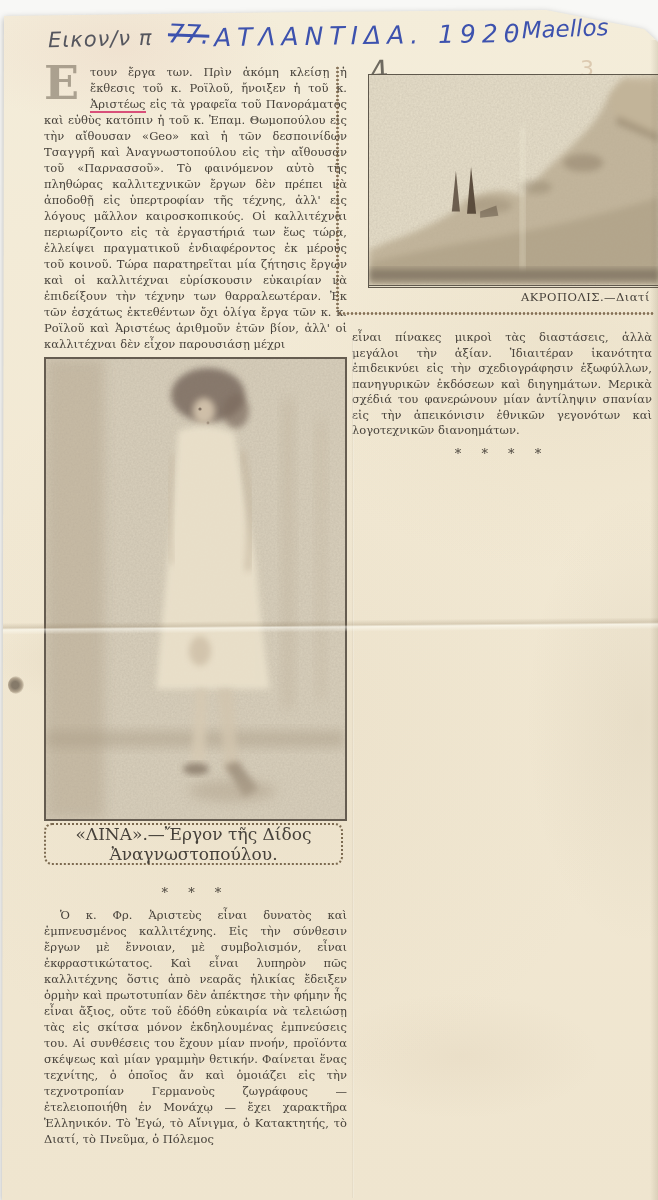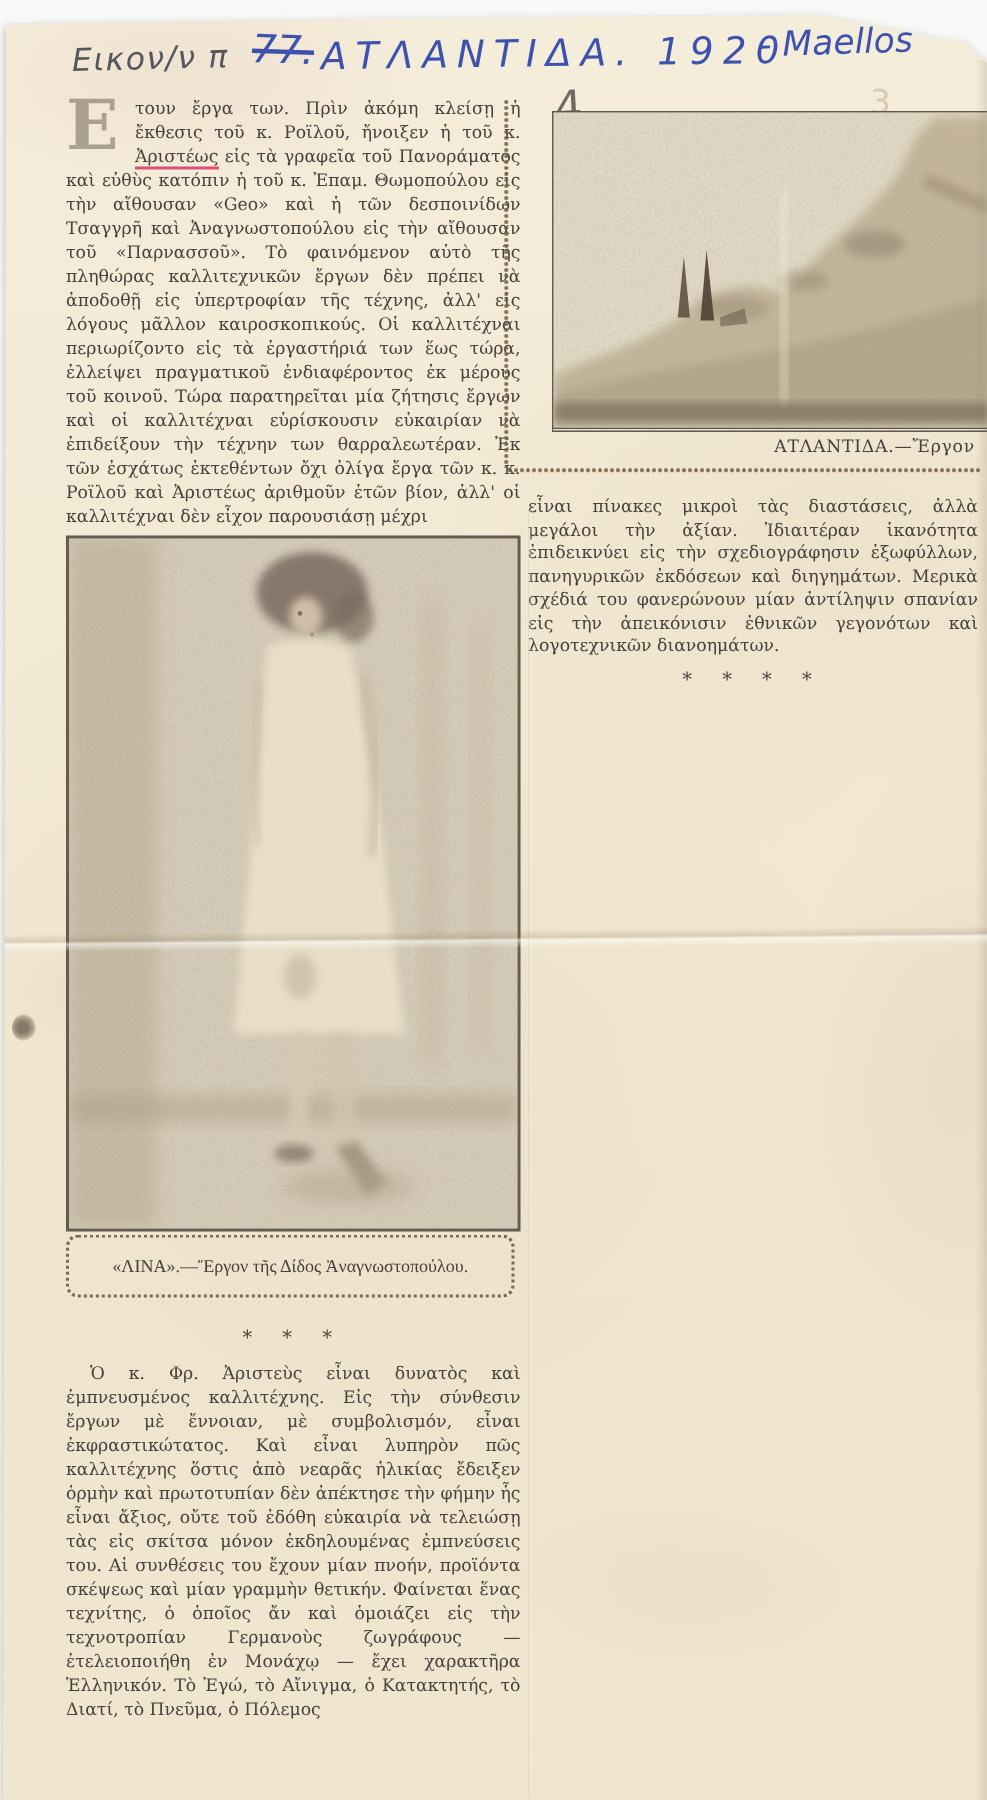--- a/index.html
+++ b/index.html
@@ -56,21 +56,21 @@
 
   
   .orn-h{position:absolute;height:5px;background-image:radial-gradient(circle at 2px 2.5px, rgba(116,94,66,.85) 1px, transparent 1.7px);background-size:4px 5px;background-repeat:repeat-x;}
   .orn-v{position:absolute;width:5px;background-image:radial-gradient(circle at 2.5px 2px, rgba(116,94,66,.85) 1px, transparent 1.7px);background-size:5px 4px;background-repeat:repeat-y;}
   .divider-v{left:335px;top:66px;height:246px;}
   .divider-h{left:338px;top:311px;width:316px;}
   .caption-box{
     position:absolute;left:44px;top:823px;width:295px;height:38px;
     border:2.5px dotted #7c6a50;border-radius:8px;
     display:flex;align-items:center;justify-content:center;
-    font-size:12px;color:#46413a;text-align:center;font-family:Liberation Serif, serif;
+    font-size:17px;color:#46413a;text-align:center;
   }
 
   
   .crease-h{position:absolute;left:-10px;top:620px;width:680px;height:12px;z-index:20;transform:rotate(-.5deg);
     background:linear-gradient(180deg, transparent 0%, rgba(120,100,70,.20) 42%, rgba(255,255,248,.55) 58%, transparent 100%);}
   .crease-v{position:absolute;left:352px;top:340px;width:2px;height:858px;z-index:19;
     background:linear-gradient(90deg, rgba(120,100,70,.12), rgba(255,255,248,.4));}
   .paper-hole{position:absolute;left:8px;top:676px;width:16px;height:18px;border-radius:50%;
     background:radial-gradient(circle at 45% 50%, #6b5f50 0 28%, #a3947e 55%, transparent 75%);opacity:.8;}
   .edge-shadow-right{position:absolute;right:0;top:40px;width:8px;height:1160px;background:linear-gradient(90deg,transparent,rgba(100,85,60,.15));}
@@ -126,21 +126,21 @@
       </g>
       <g>
         <path d="M82 134 L86 94 L90 134 Z" fill="#5f5143" opacity="0.9"></path>
         <path d="M97 136 L101 90 L106 136 Z" fill="#554738" opacity="0.95"></path>
         <path d="M110 134 L126 128 L128 138 L110 140 Z" fill="#6b5d4d" opacity="0.6"></path>
       </g>
       <rect x="150" y="50" width="4" height="140" fill="#f4eeda" opacity="0.55" filter="url(#soft3)"></rect>
       <rect x="0" y="190" width="287" height="12" fill="#6e6354" opacity="0.6" filter="url(#soft3)"></rect>
     </svg>
   </div>
-  <div class="acro-caption">ΑΤΛΑΝΤΙΔΑ.—Ἔργον</div>
+  <div class="acro-caption">ΑΚΡΟΠΟΛΙΣ.—Διατί</div>
   <div class="orn-h divider-h"></div>
 
   <div class="col right-col">
     <p>εἶναι πίνακες μικροὶ τὰς διαστάσεις, ἀλλὰ μεγάλοι τὴν ἀξίαν. Ἰδιαιτέραν ἱκανότητα ἐπιδεικνύει εἰς τὴν σχεδιογράφησιν ἐξωφύλλων, πανηγυρικῶν ἐκδόσεων καὶ διηγημάτων. Μερικὰ σχέδιά του φανερώνουν μίαν ἀντίληψιν σπανίαν εἰς τὴν ἀπεικόνισιν ἐθνικῶν γεγονότων καὶ λογοτεχνικῶν διανοημάτων.</p>
     <div class="sep">* * * *</div>
   </div>
 
   <div class="lina-frame">
     <svg viewBox="0 0 299 460" preserveAspectRatio="none">
       <rect x="0" y="0" width="299" height="460" fill="#d9d0bc" filter="url(#grain)"></rect>

